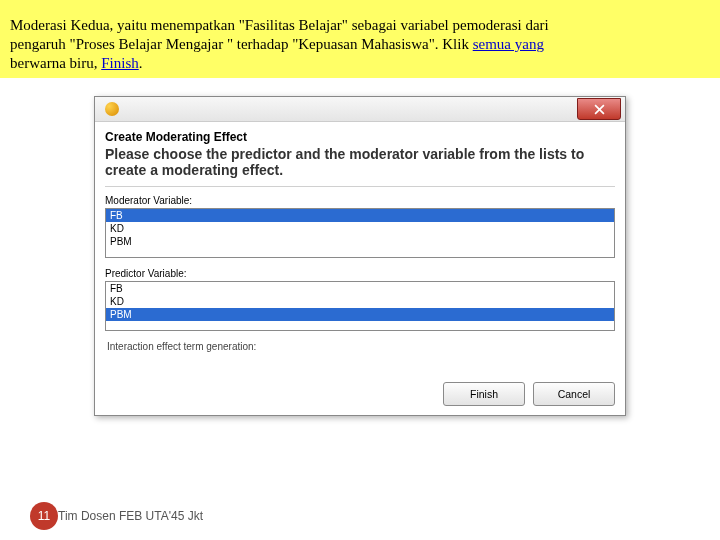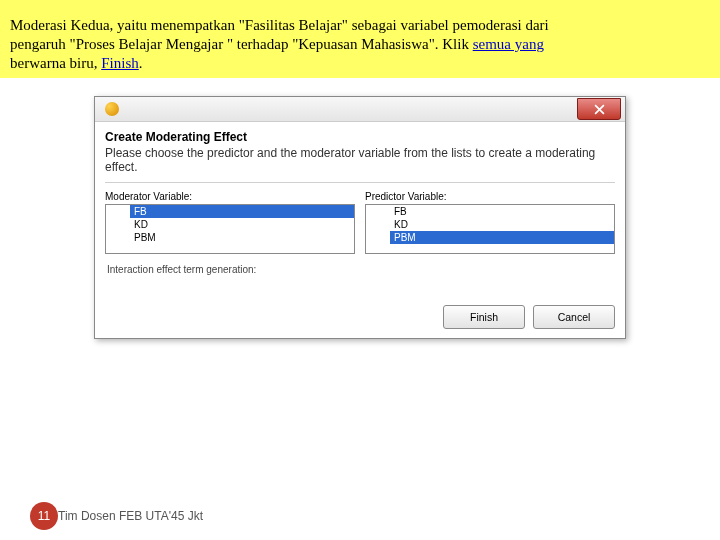--- a/index.html
+++ b/index.html
@@ -5,27 +5,27 @@
 body { margin:0; font-family:Arial,sans-serif; width:720px; height:540px; position:relative; background:#fff; }
 .instruction-box { background:#ffff66; padding:16px 10px 6px 10px; font-family:"Times New Roman",serif; font-size:15px; line-height:1.25; }
 .instruction-box a { color:#0000cc; text-decoration:underline; cursor:pointer; }
 .dialog { width:530px; margin:18px auto 0 auto; border:1px solid #888; box-shadow:2px 2px 6px rgba(0,0,0,.3); background:#ececec; font-size:10.5px; }
 .titlebar { height:24px; background:linear-gradient(#f7f7f7,#e5e5e5); display:flex; align-items:center; padding:0 4px; position:relative; }
 .titlebar .app-icon { width:14px; height:14px; border-radius:50%; background:radial-gradient(circle at 30% 30%,#ffd24d,#d98b00); display:inline-block; margin:0 6px; }
 .titlebar .close-btn { position:absolute; right:4px; top:1px; width:42px; height:20px; background:linear-gradient(#e98a87,#c0392b); border:1px solid #7f1d1a; border-radius:0 0 3px 3px; display:flex; align-items:center; justify-content:center; }
 .titlebar .close-btn svg { width:11px; height:11px; }
 .content { background:#fff; border-top:1px solid #ccc; padding:8px 10px 9px 10px; }
 .dlg-title { font-weight:700; font-size:12px; margin-bottom:2px; }
-.dlg-sub { font-size:12px; color:#333; }
+.dlg-sub { font-size:14px; color:#333;font-weight:bold; }
 .hr { border-top:1px solid #d0d0d0; margin:8px 0; height:0; }
-.row { display:flex; gap:10px; }
+.row { display:flex; gap:10px;flex-direction:column; }
 .col { flex:1; }
 .col-label { font-size:10px; margin-bottom:2px; }
 .listbox { border:1px solid #8a8a8a; background:#fff; height:48px; overflow:auto; }
-.listbox .item { padding:1px 4px; font-size:10px; cursor:default;margin-left:24px; }
+.listbox .item { padding:1px 4px; font-size:10px; cursor:default; }
 .listbox .item.selected { background:#2b6bd1; color:#fff; }
 .section-label { font-size:10px; color:#444; margin:10px 0 2px 0; padding:0 2px; }
 .gen-list { border:1px solid #8a8a8a; background:#fff; }
 .gen-list .item { padding:1px 4px; font-size:10px; cursor:default; }
 .gen-list .item.selected { background:#2b6bd1; color:#fff; }
 .btn-row { display:flex; justify-content:flex-end; gap:8px; margin-top:30px; }
 .btn { min-width:80px; height:22px; background:linear-gradient(#fdfdfd,#e3e3e3); border:1px solid #8a8a8a; border-radius:3px; font-size:10.5px; display:flex; align-items:center; justify-content:center; cursor:pointer; }
 .footer { position:absolute; bottom:10px; left:16px; right:0; display:flex; align-items:center; font-size:12px; color:#555; }
 .slide-num { width:28px; height:28px; border-radius:50%; background:#c0392b; color:#fff; display:flex; align-items:center; justify-content:center; font-size:12px; margin-left:14px; }
 .footer-left { margin-left:22px; flex:1; }

